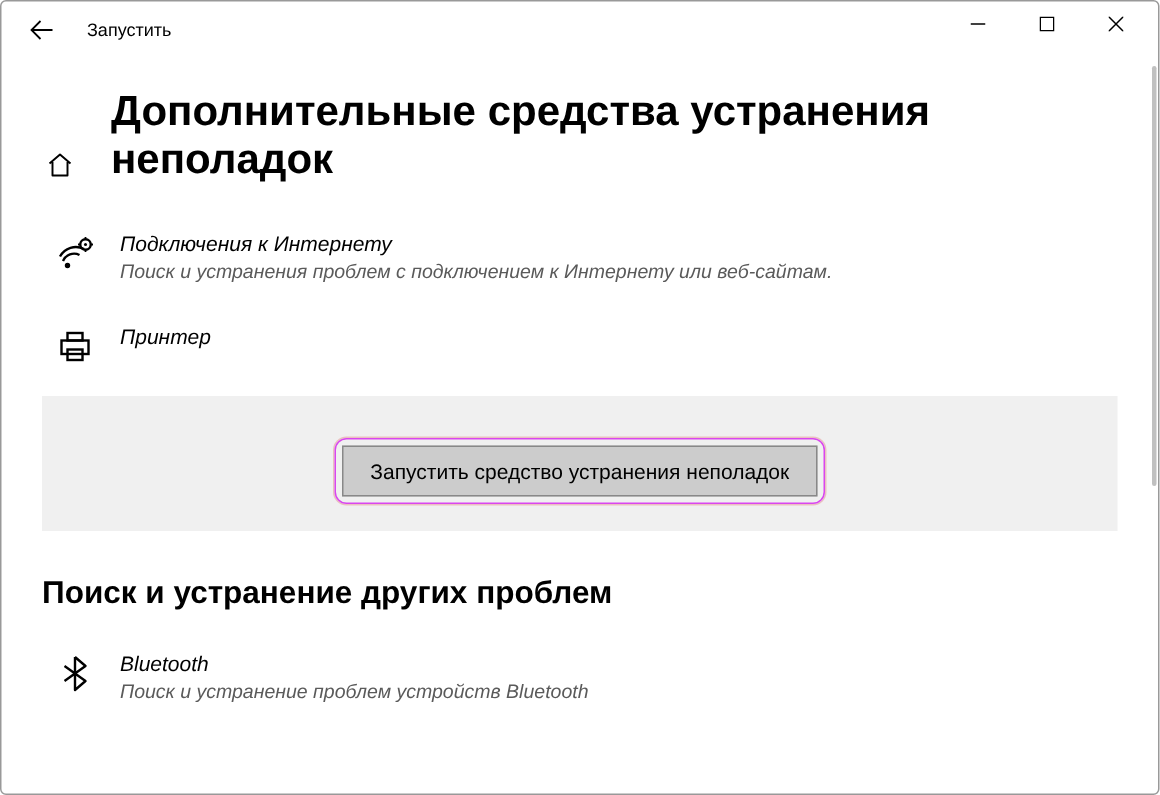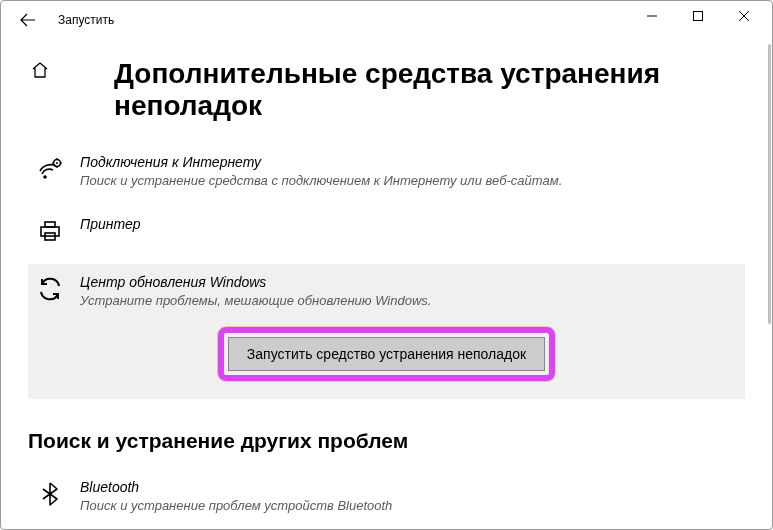--- a/index.html
+++ b/index.html
@@ -44,23 +44,22 @@
 
   .content {
     position: absolute;
     left: 0; right: 0; top: 40px; bottom: 0;
     overflow-y: auto;
     padding: 0 28px 20px 28px;
   }
 
   .header-row {
     display: flex;
-    align-items: flex-start;
+    align-items: flex-end;
     margin: 18px 0 22px 0;
-    gap: 40px;
   }
   .home-icon {
     width: 24px; height: 24px;
     display: flex; align-items: center; justify-content: center;
     margin-right: 22px;
     flex-shrink: 0;
   }
   .home-icon svg { width: 18px; height: 18px; }
   .page-title {
     font-size: 28px;
@@ -98,21 +97,21 @@
     color: #5a5a5a;
     line-height: 1.35;
   }
 
   .run-btn-wrap {
     display: flex;
     justify-content: center;
     margin-top: 18px;
   }
   .run-btn-highlight {
-    border: 6px solid #d946ef;
+    border: 1px solid #d946ef;
     border-radius: 8px;
     padding: 4px;
     box-shadow: 0 0 0 1px rgba(209,0,0,0.2);
   }
   .run-btn {
     background: #cccccc;
     border: 1px solid #888;
     padding: 8px 18px;
     font-size: 14px;
     cursor: pointer;
@@ -199,52 +198,38 @@
         <path d="M5 18 A8 8 0 0 1 16 14" stroke="#000" stroke-width="1.6" fill="none"></path>
         <circle cx="8" cy="21" r="1.8" fill="#000"></circle>
         <circle cx="20" cy="7" r="3.5" stroke="#000" stroke-width="1.6" fill="none"></circle>
         <path d="M18 5 L22 9 M22 5 L18 9" stroke="#000" stroke-width="1.2" opacity="0"></path>
         <circle cx="20" cy="7" r="1" fill="#000"></circle>
         <path d="M20 3.5 L20 2 M20 10.5 L20 12 M16.5 7 L15 7 M23.5 7 L25 7" stroke="#000" stroke-width="1.2"></path>
       </svg>
     </div>
     <div class="item-text">
       <div class="item-title">Подключения к Интернету</div>
-      <div class="item-desc">Поиск и устранение средства с подключением к Интернету или веб-сайтам.</div>
+      <div class="item-desc">Поиск и устранения проблем с подключением к Интернету или веб-сайтам.</div>
     </div>
   </div>
 
   <div class="item">
     <div class="item-icon">
       <svg viewBox="0 0 26 26">
         <rect x="4" y="9" width="18" height="9" stroke="#000" stroke-width="1.6" fill="none"></rect>
         <rect x="8" y="4" width="10" height="5" stroke="#000" stroke-width="1.6" fill="none"></rect>
         <rect x="8" y="15" width="10" height="7" stroke="#000" stroke-width="1.6" fill="none"></rect>
       </svg>
     </div>
     <div class="item-text">
       <div class="item-title">Принтер</div>
     </div>
   </div>
 
   <div class="item highlighted" style="display:block;">
-    <div style="display:flex; align-items:flex-start;">
-      <div class="item-icon">
-        <svg viewBox="0 0 26 26">
-          <path d="M22 10 A9 9 0 0 0 5 8" stroke="#000" stroke-width="2" fill="none"></path>
-          <path d="M4 16 A9 9 0 0 0 21 18" stroke="#000" stroke-width="2" fill="none"></path>
-          <path d="M5 3 L5 8 L10 8" stroke="#000" stroke-width="2" fill="none"></path>
-          <path d="M21 23 L21 18 L16 18" stroke="#000" stroke-width="2" fill="none"></path>
-        </svg>
-      </div>
-      <div class="item-text">
-        <div class="item-title">Центр обновления Windows</div>
-        <div class="item-desc">Устраните проблемы, мешающие обновлению Windows.</div>
-      </div>
-    </div>
     <div class="run-btn-wrap">
       <div class="run-btn-highlight">
         <button class="run-btn">Запустить средство устранения неполадок</button>
       </div>
     </div>
   </div>
 
   <div class="section-heading">Поиск и устранение других проблем</div>
 
   <div class="item">

